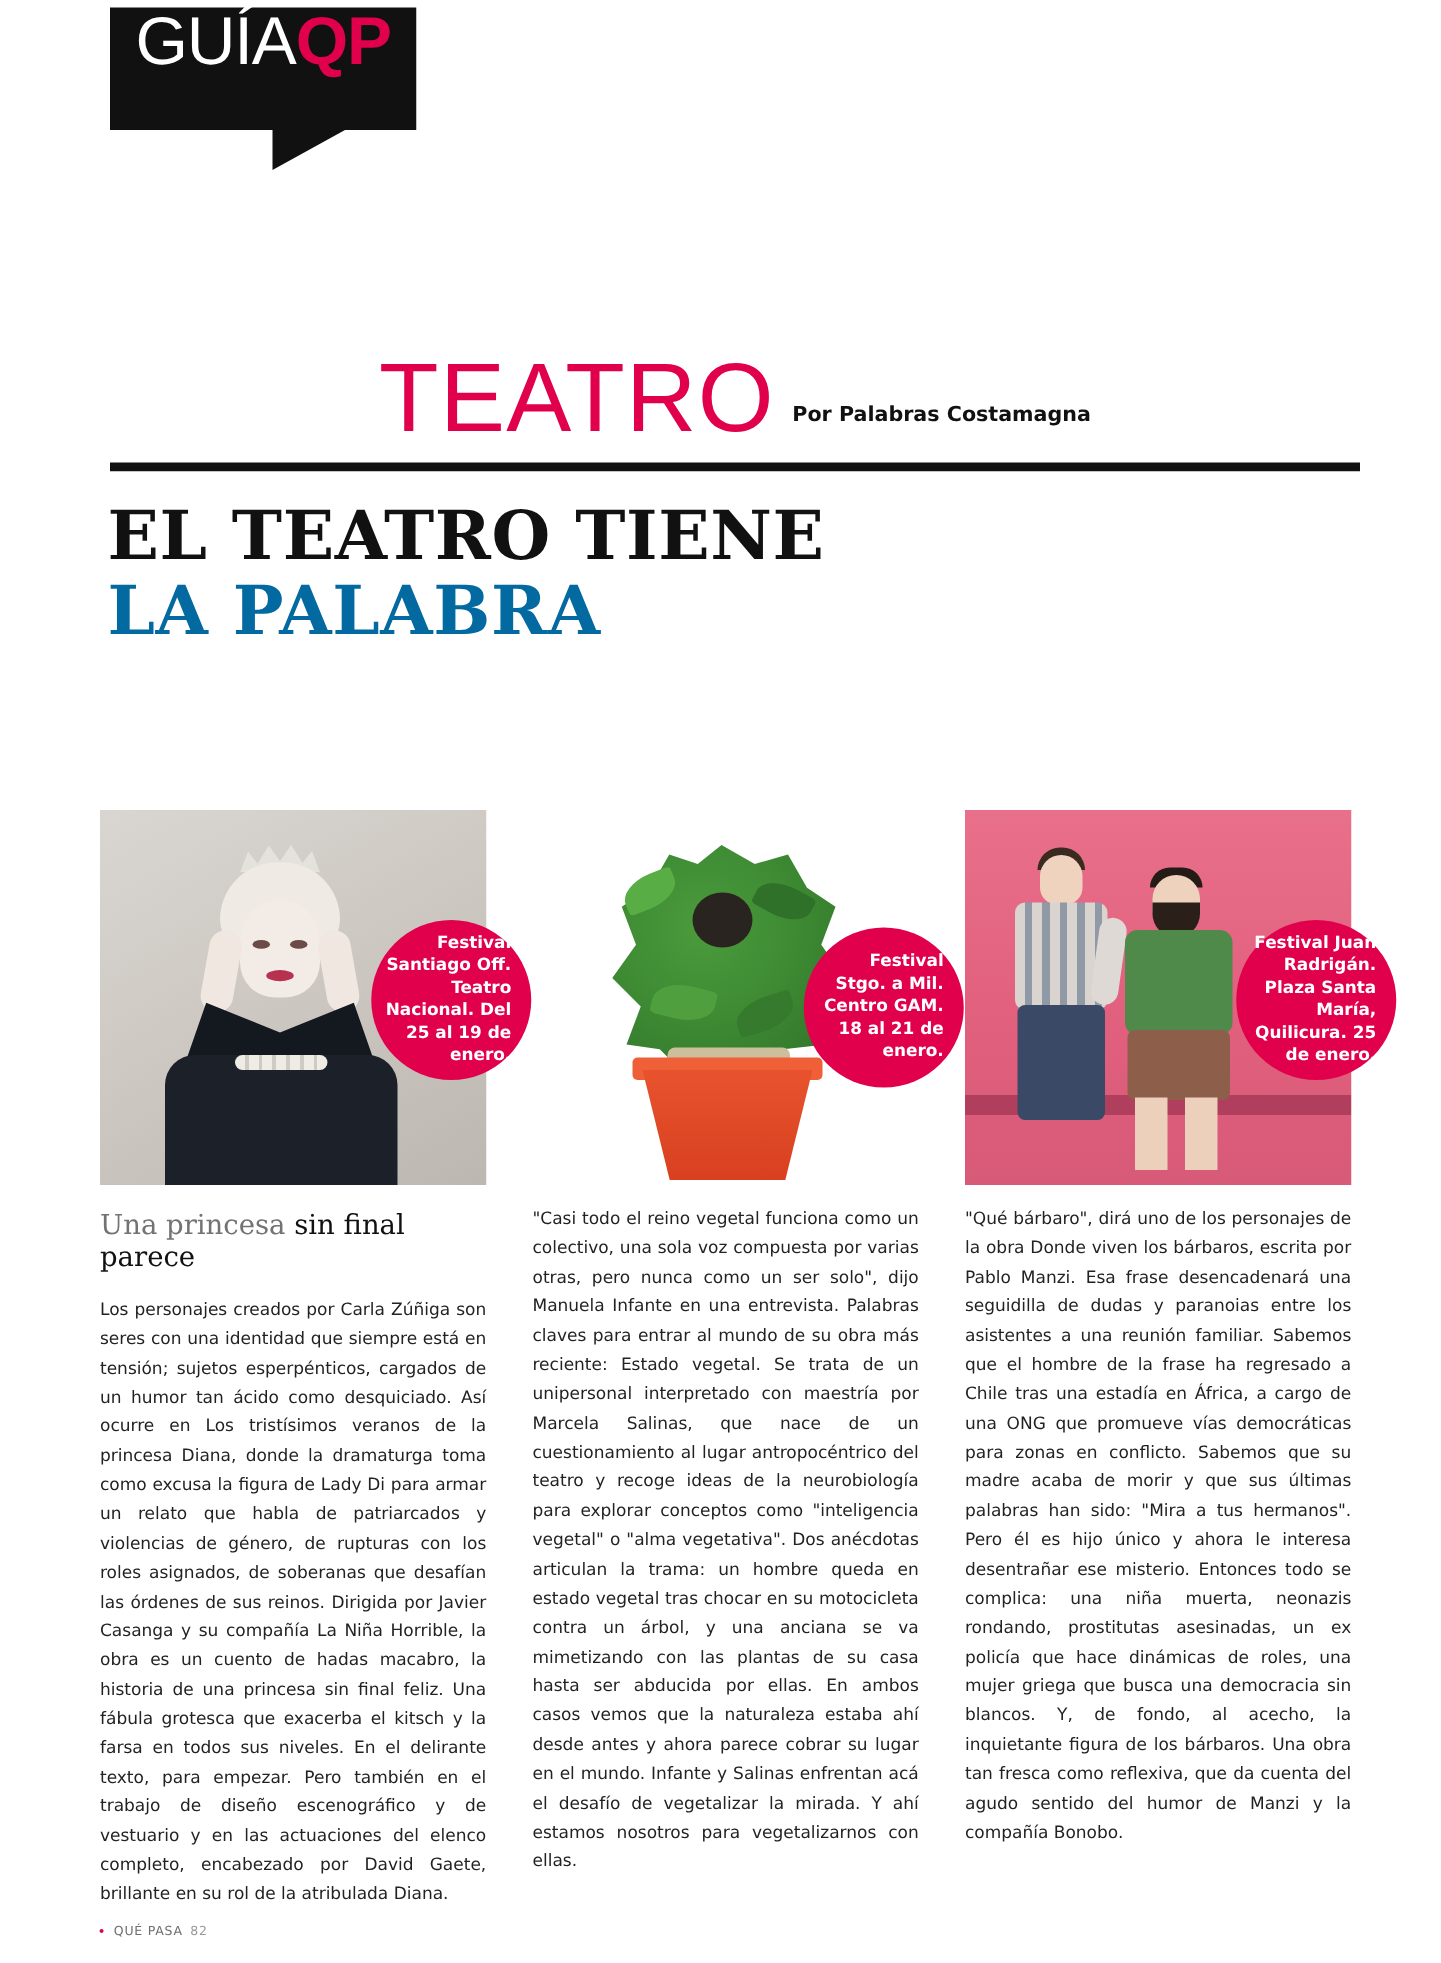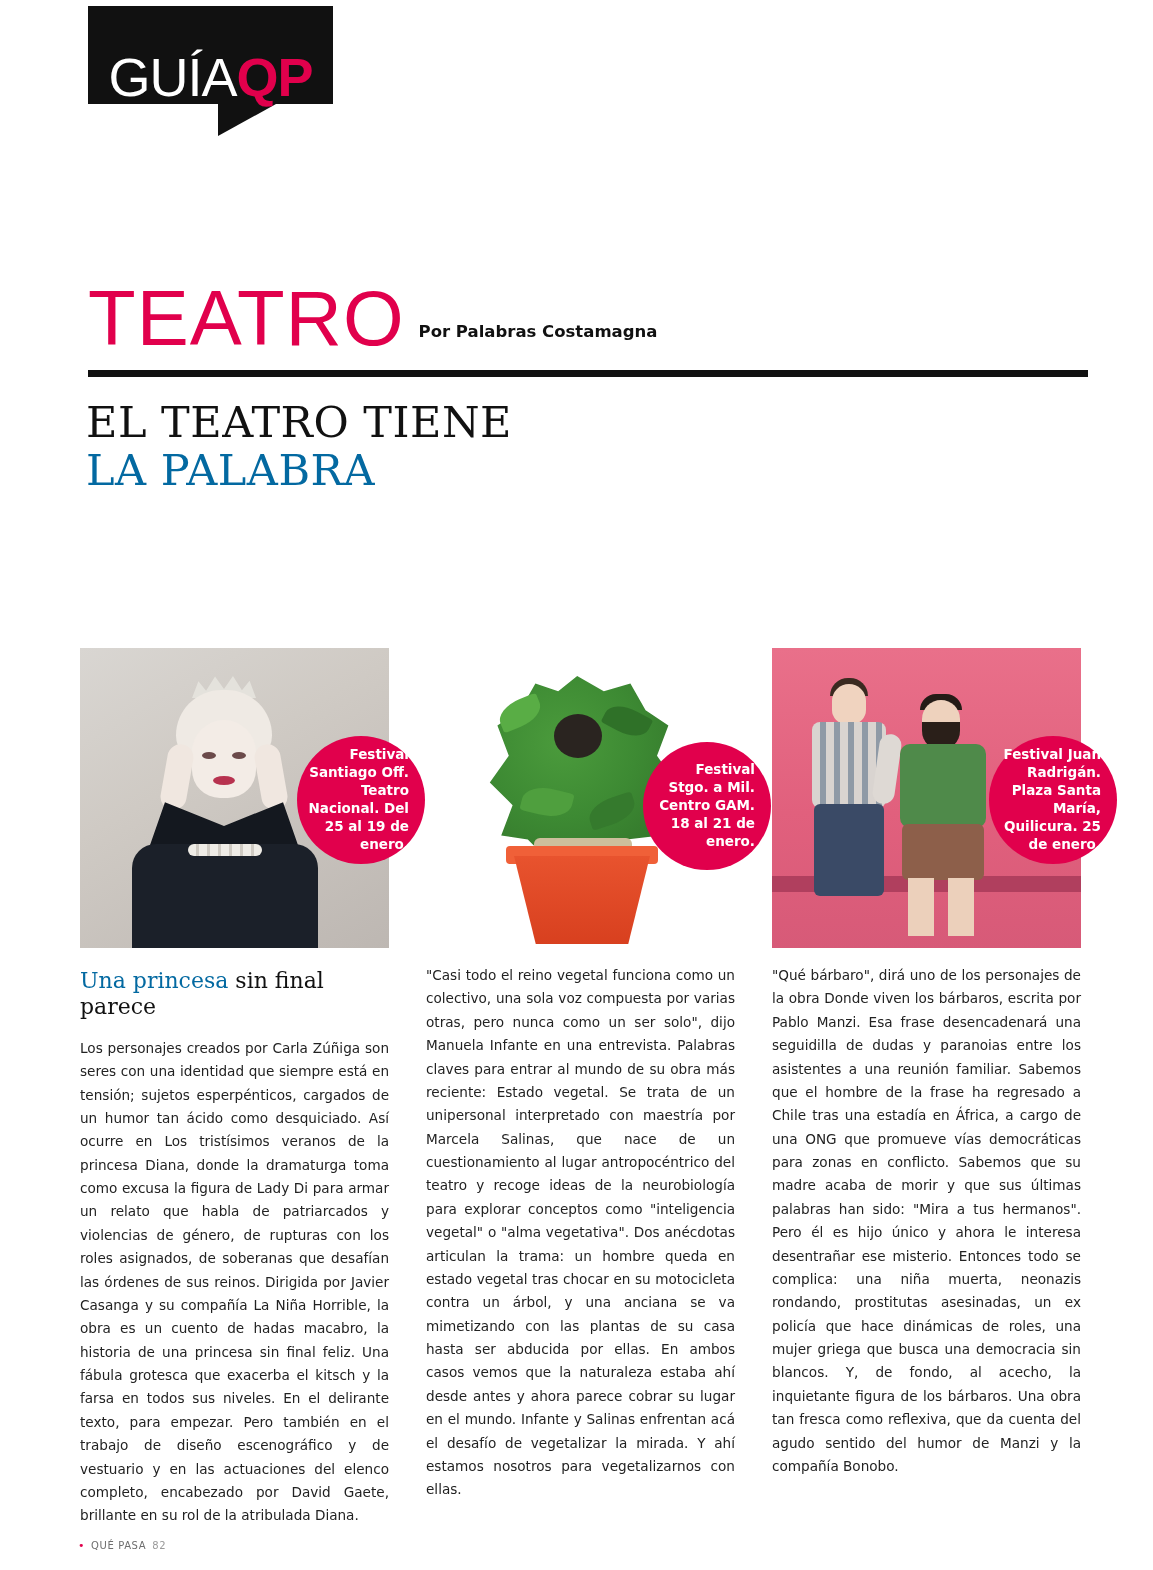--- a/index.html
+++ b/index.html
@@ -21,21 +21,21 @@
     position: absolute;
     left: 88px;
     top: 6px;
     width: 245px;
   }
   .logo-box {
     background: #111111;
     width: 245px;
     height: 98px;
     display: flex;
-    align-items: flex-end;
+    align-items: flex-start;
     justify-content: center;
   }
   .logo-text {
     font-size: 54px;
     letter-spacing: -1px;
     font-weight: 300;
     line-height: 1;
   }
   .logo-guia { color: #ffffff; }
   .logo-qp { color: #e1004c; font-weight: 700; }
@@ -52,20 +52,21 @@
   .section-head {
     position: absolute;
     left: 88px;
     top: 283px;
     width: 1000px;
   }
   .section-row {
     display: flex;
     align-items: flex-end;
     gap: 14px;
+    justify-content: center;
   }
   .section-title {
     font-size: 78px;
     line-height: 0.92;
     color: #e1004c;
     font-weight: 300;
     letter-spacing: 1px;
     font-family: "Liberation Sans", sans-serif;
   }
   .byline {
@@ -83,22 +84,22 @@
     height: 7px;
     background: #111111;
   }
 
   
   .headline {
     position: absolute;
     left: 86px;
     top: 398px;
     font-family: "DejaVu Serif", serif;
-    font-weight: 400;
-    font-size: 43px;
+    font-weight: 700;
+    font-size: 54px;
     line-height: 1.12;
     letter-spacing: 0.5px;
   }
   .headline .l1 { color: #111111; display: block; }
   .headline .l2 { color: #0369a1; display: block; }
 
   
   .cards {
     position: absolute;
     left: 80px;
@@ -238,21 +239,21 @@
   .blob-3 { width: 128px; height: 128px; right: -36px; top: 88px; }
 
   
   .art-title {
     margin-top: 20px;
     font-family: "DejaVu Serif", serif;
     font-size: 22px;
     line-height: 1.2;
     color: #111111;
   }
-  .art-title .hl { color: #0369a1; }
+  .art-title .hl { color: #737373; }
   .art-body {
     margin-top: 16px;
     font-family: "DejaVu Sans", sans-serif;
     font-size: 13.6px;
     line-height: 1.72;
     color: #222222;
     text-align: justify;
     hyphens: auto;
   }
 

